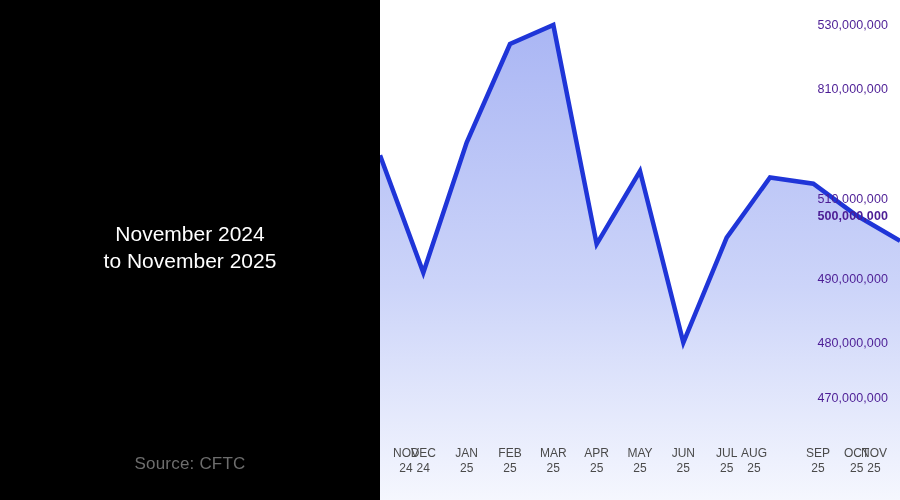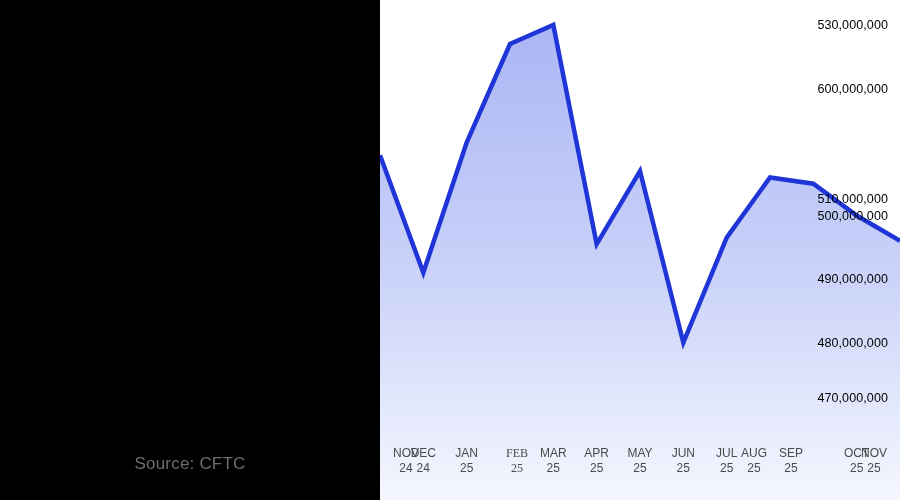--- a/index.html
+++ b/index.html
@@ -66,21 +66,21 @@
   .chart-svg{
     position:absolute;
     top:0;left:0;
     width:520px;height:500px;
     display:block;
   }
   .ytick{
     position:absolute;
     right:12px;
     transform:translateY(-50%);
-    color:#000000;
+    color:#4c1d95;
     font-size:12.5px;
     font-weight:400;
     letter-spacing:0.1px;
     white-space:nowrap;
     text-align:right;
   }
   .xticks{
     position:absolute;
     left:0;right:0;bottom:14px;
     height:40px;
@@ -98,61 +98,63 @@
   .xtick .xt-m{display:block;}
   .xtick .xt-y{display:block;}
 </style>
 </head>
 <body>
 
 <div id="root">
 
   <div class="title-panel">
     <div class="panel-inner">
+      <div class="subtitle">November 2024
+to November 2025</div>
     </div>
     <div class="source-note">Source: CFTC</div>
   </div>
 
   <div class="chart-panel">
     <svg class="chart-svg" viewBox="0 0 520 500" preserveAspectRatio="none">
       <defs>
         <linearGradient id="areaFill" x1="0" y1="0" x2="0" y2="1">
           <stop offset="0%" stop-color="#aab6f4" stop-opacity="1"></stop>
           <stop offset="55%" stop-color="#ccd4f9" stop-opacity="1"></stop>
           <stop offset="100%" stop-color="#f5f7fe" stop-opacity="1"></stop>
         </linearGradient>
       </defs>
       <rect x="0" y="0" width="520" height="500" fill="#ffffff"></rect>
       <path id="area-path" fill="url(#areaFill)" d="M0.00 155.18 L43.33 272.65 L86.67 142.48 L130.00 44.05 L173.33 25.00 L216.67 244.07 L260.00 171.05 L303.33 342.50 L346.67 237.72 L390.00 177.40 L433.33 183.75 L476.67 215.50 L520.00 240.90 L 520.00 500 L 0.00 500 Z"></path>
       <path id="line-path" fill="none" stroke="#1f35d8" stroke-width="4.5" stroke-linejoin="miter" stroke-linecap="butt" d="M0.00 155.18 L43.33 272.65 L86.67 142.48 L130.00 44.05 L173.33 25.00 L216.67 244.07 L260.00 171.05 L303.33 342.50 L346.67 237.72 L390.00 177.40 L433.33 183.75 L476.67 215.50 L520.00 240.90"></path>
     </svg>
 
     <div id="yticks-layer">
         <div class="ytick" style="top: 25px;">530,000,000</div>
-        <div class="ytick" style="top: 88.5px;">600,000,000</div>
+        <div class="ytick" style="top: 88.5px;">810,000,000</div>
         <div class="ytick" style="top: 152px; margin-top: 47px;">510,000,000</div>
-        <div class="ytick" style="top: 215.5px;">500,000,000</div>
+        <div class="ytick" style="top: 215.5px; font-weight: bold;">500,000,000</div>
         <div class="ytick" style="top: 279px;">490,000,000</div>
         <div class="ytick" style="top: 342.5px;">480,000,000</div>
         <div class="ytick" style="top: 398px; margin-left: 24px;">470,000,000</div>
       </div>
     <div class="xticks" id="xticks-layer">
         <div class="xtick" style="left: 26px;">
           <span class="xt-m">NOV</span>
           <span class="xt-y">24</span>
         </div>
         <div class="xtick" style="left: 43.3px;">
           <span class="xt-m">DEC</span>
           <span class="xt-y">24</span>
         </div>
         <div class="xtick" style="left: 86.7px;">
           <span class="xt-m">JAN</span>
           <span class="xt-y">25</span>
         </div>
-        <div class="xtick" style="left: 137px; font-family: Liberation Serif, serif;">
+        <div class="xtick" style="left: 130px;">
           <span class="xt-m">FEB</span>
           <span class="xt-y">25</span>
         </div>
         <div class="xtick" style="left: 173.3px;">
           <span class="xt-m">MAR</span>
           <span class="xt-y">25</span>
         </div>
         <div class="xtick" style="left: 216.7px;">
           <span class="xt-m">APR</span>
           <span class="xt-y">25</span>
@@ -166,21 +168,21 @@
           <span class="xt-y">25</span>
         </div>
         <div class="xtick" style="left: 346.7px;">
           <span class="xt-m">JUL</span>
           <span class="xt-y">25</span>
         </div>
         <div class="xtick" style="left: 374px;">
           <span class="xt-m">AUG</span>
           <span class="xt-y">25</span>
         </div>
-        <div class="xtick" style="left: 411px;">
+        <div class="xtick" style="left: 438px;">
           <span class="xt-m">SEP</span>
           <span class="xt-y">25</span>
         </div>
         <div class="xtick" style="left: 476.7px;">
           <span class="xt-m">OCT</span>
           <span class="xt-y">25</span>
         </div>
         <div class="xtick" style="left: 494px;">
           <span class="xt-m">NOV</span>
           <span class="xt-y">25</span>

